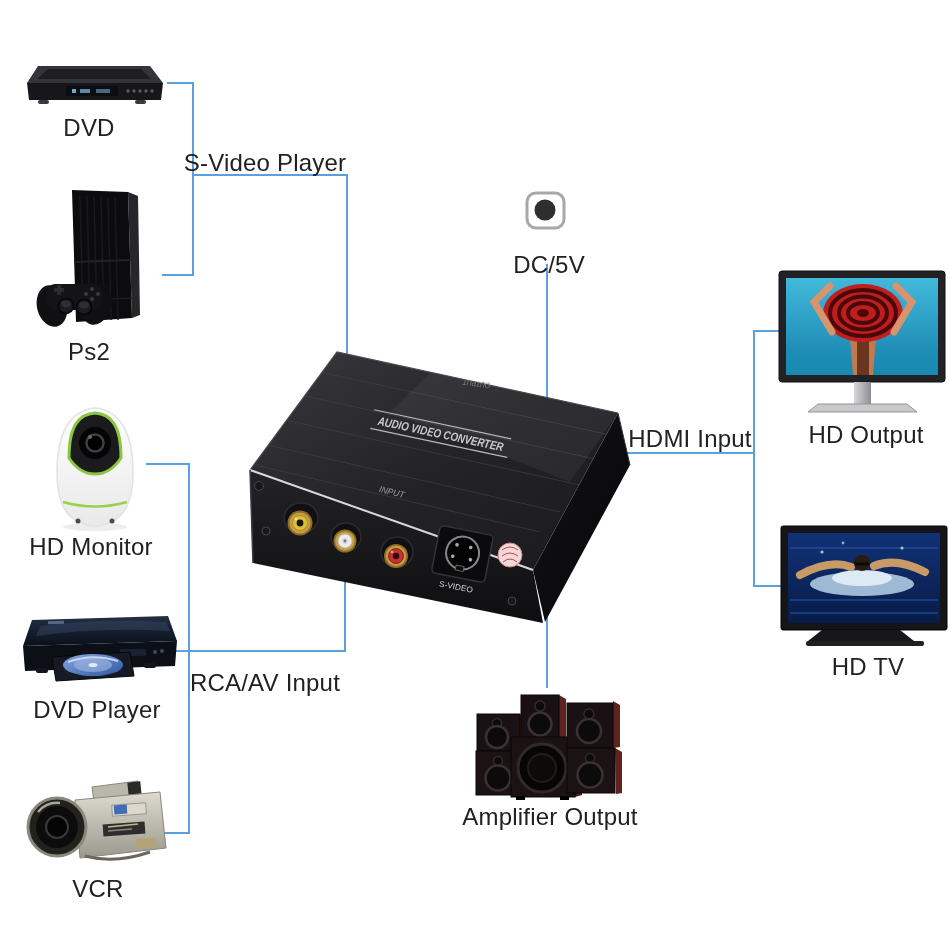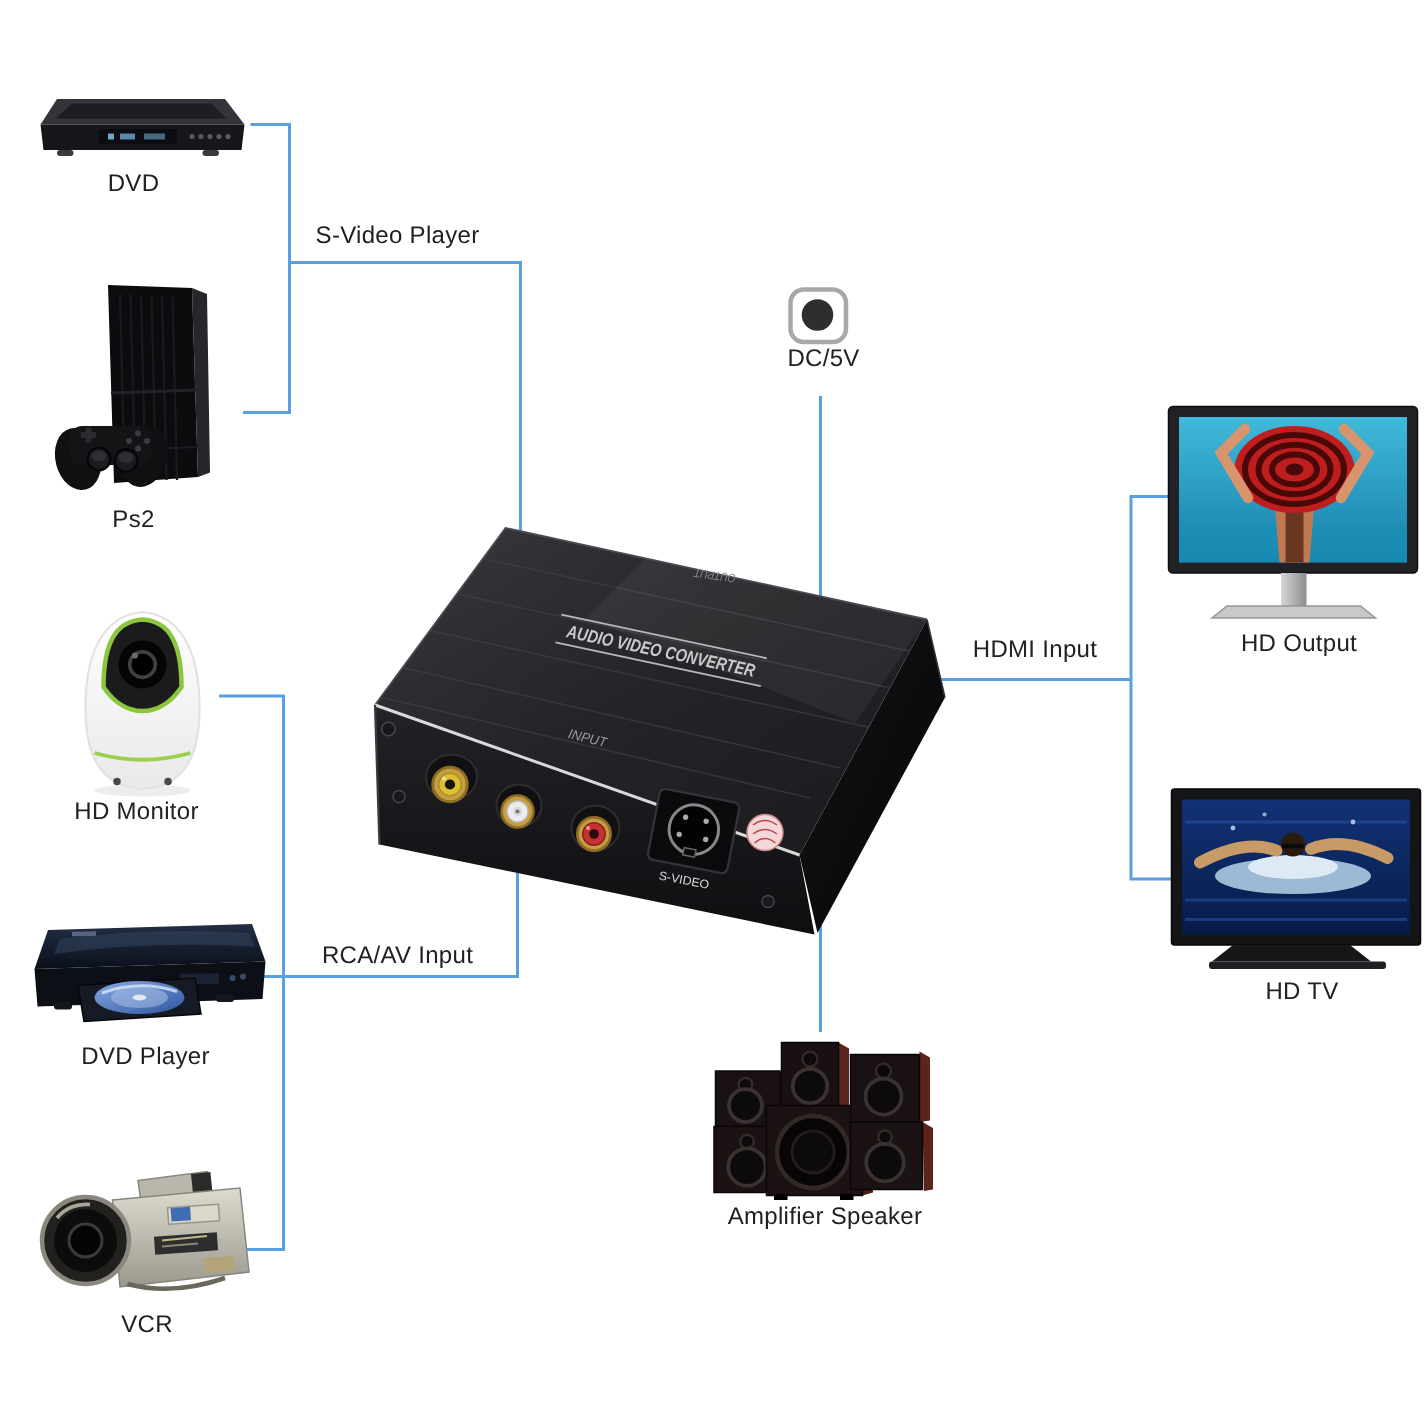--- a/index.html
+++ b/index.html
@@ -3,21 +3,21 @@
 <meta charset="utf-8">
 <style>
   html,body{margin:0;padding:0;}
   body{
     width:950px;height:950px;position:relative;background:#ffffff;
     font-family:"Liberation Sans", sans-serif;overflow:hidden;
   }
   #canvas{position:absolute;left:0;top:0;width:950px;height:950px;}
   .lbl{
     position:absolute;
-    font-size:16px;color:#212121;letter-spacing:0.2px;
+    font-size:24px;color:#212121;letter-spacing:0.2px;
     transform:translateX(-50%);white-space:nowrap;
   }
 </style>
 </head>
 <body>
 
 <div id="canvas">
 <svg width="950" height="950" viewBox="0 0 950 950" xmlns="http://www.w3.org/2000/svg">
   <defs>
     <linearGradient id="gTop" x1="0" y1="0" x2="1" y2="1">
@@ -324,21 +324,21 @@
     <line x1="855" y1="564" x2="869" y2="564" stroke="#0a0a0a" stroke-width="3"></line>
     <polygon points="822,630 900,630 914,641 808,641" fill="#17171a"></polygon>
     <rect x="806" y="641" width="118" height="5" rx="2" fill="#202024"></rect>
   </g>
 </svg>
 </div>
 
 <div class="lbl" style="left:89px;top:114px">DVD</div>
 <div class="lbl" style="left:265px;top:149px">S-Video Player</div>
 <div class="lbl" style="left:89px;top:338px">Ps2</div>
-<div class="lbl" style="left:549px;top:231px">DC/5V</div>
+<div class="lbl" style="left:549px;top:251px">DC/5V</div>
 <div class="lbl" style="left:91px;top:533px">HD Monitor</div>
 <div class="lbl" style="left:690px;top:425px">HDMI Input</div>
 <div class="lbl" style="left:866px;top:421px">HD Output</div>
 <div class="lbl" style="left:868px;top:653px">HD TV</div>
 <div class="lbl" style="left:97px;top:696px">DVD Player</div>
-<div class="lbl" style="left:265px;top:629px">RCA/AV Input</div>
-<div class="lbl" style="left:550px;top:803px">Amplifier Speaker</div>
+<div class="lbl" style="left:265px;top:669px">RCA/AV Input</div>
+<div class="lbl" style="left:550px;top:803px">Amplifier Output</div>
 <div class="lbl" style="left:98px;top:875px">VCR</div>
 
 </body></html>

